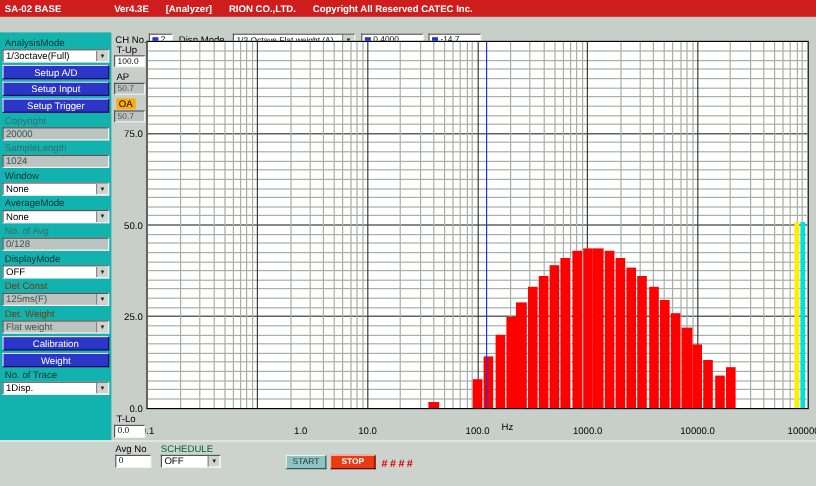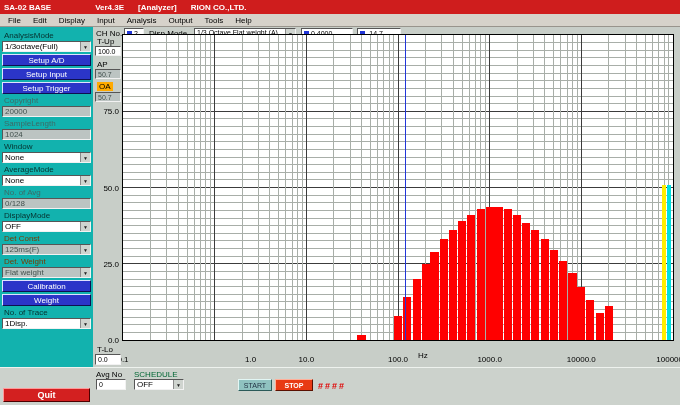--- a/index.html
+++ b/index.html
@@ -12,21 +12,21 @@
   .menubar{position:absolute;left:0;top:14px;width:100%;height:13px;background:#d6d2ca;border-bottom:1px solid #98948c;display:flex;align-items:center;padding:0 2px}
   .menu-item{padding:1px 6px;cursor:default}
 
   
   .sidebar{position:absolute;left:0;top:27px;width:93px;height:340px;background:#12b2ae;padding:2px 2px 0 2px}
   .side-label{font-size:8px;line-height:9px;padding:2px 0 1px 2px;color:#06312f}
   .side-label.dim{color:#3d6a67}
   .side-label.accent{color:#7a3800}
   .inset{background:#fff;border:1px solid;border-color:#565656 #f2f2f2 #f2f2f2 #565656;height:11px;font-size:8px;padding:0 2px;display:flex;align-items:center;white-space:nowrap;overflow:hidden}
   .inset.dim{background:#bcc4c2;color:#44524f}
-  .combo{position:relative;background:#fff;border:1px solid;border-color:#565656 #f2f2f2 #f2f2f2 #565656;height:11px;font-size:8px;display:flex;align-items:flex-start;padding:0 11px 0 2px;white-space:nowrap;overflow:hidden}
+  .combo{position:relative;background:#fff;border:1px solid;border-color:#565656 #f2f2f2 #f2f2f2 #565656;height:11px;font-size:8px;display:flex;align-items:flex-end;padding:0 11px 0 2px;white-space:nowrap;overflow:hidden}
   .combo .arrow{position:absolute;right:0;top:0;width:10px;height:100%;background:#cfd4cf;border-left:1px solid #8a8a8a;font-size:5px;display:flex;align-items:center;justify-content:center;color:#222}
   .combo.dim{background:#bcc4c2;color:#44524f}
   .btn{border:1px solid;border-color:#dfe2ff #0d1050 #0d1050 #dfe2ff;background:#2b35c8;color:#fff;height:12px;display:flex;align-items:center;justify-content:center;font-size:8px;margin-top:2px;cursor:default}
 
   
   .rightpane{position:absolute;left:93px;top:27px;width:587px;height:340px;background:#c8cec8}
   .rp-label{position:absolute;font-size:8px;white-space:nowrap}
   .rp-box{position:absolute;background:#fff;border:1px solid;border-color:#565656 #f2f2f2 #f2f2f2 #565656;display:flex;align-items:center;font-size:7px;padding:0 2px;white-space:nowrap;overflow:hidden}
   .rp-box.gray{background:#bcc4c2;color:#44524f}
   .swatch{width:5px;height:5px;background:#2236d8;display:inline-block;margin-right:2px;flex:0 0 auto}
@@ -57,32 +57,23 @@
 </head>
 <body>
 
 <div class="app">
 
   <div class="titlebar">
     <span>SA-02 BASE</span>
     <span style="margin-left:30px">Ver4.3E</span>
     <span>[Analyzer]</span>
     <span>RION CO.,LTD.</span>
+    <span>Copyright All Reserved CATEC Inc.</span>
   </div>
 
-  <div class="menubar">
-    <span class="menu-item">File</span>
-    <span class="menu-item">Edit</span>
-    <span class="menu-item">Display</span>
-    <span class="menu-item">Input</span>
-    <span class="menu-item">Analysis</span>
-    <span class="menu-item">Output</span>
-    <span class="menu-item">Tools</span>
-    <span class="menu-item">Help</span>
-  </div>
 
   <div class="sidebar">
     <div class="side-label">AnalysisMode</div>
     <div class="combo">
       <span>1/3octave(Full)</span>
       <span class="arrow">▼</span>
     </div>
     <div class="btn">Setup A/D</div>
     <div class="btn">Setup Input</div>
     <div class="btn">Setup Trigger</div>
@@ -305,21 +296,20 @@
         <span class="xtick" style="left: 550px;">100000.0</span>
       </div>
 
     <span class="rp-label" style="left:4px;top:318px">T-Lo</span>
     <div class="rp-box" style="left:2px;top:327px;width:26px;height:11px">
       <span>0.0</span>
     </div>
   </div>
 
   <div class="bottombar">
-    <div class="btn-quit">Quit</div>
     <span class="rp-label" style="left:96px;top:2px">Avg No</span>
     <div class="rp-box" style="left:96px;top:11px;width:30px;height:11px">
       <span>0</span>
     </div>
     <span class="rp-label sched" style="left:134px;top:2px">SCHEDULE</span>
     <div class="combo" style="position:absolute;left:134px;top:11px;width:50px;height:11px">
       <span>OFF</span>
       <span class="arrow">▼</span>
     </div>
     <div class="btn-start">START</div>

